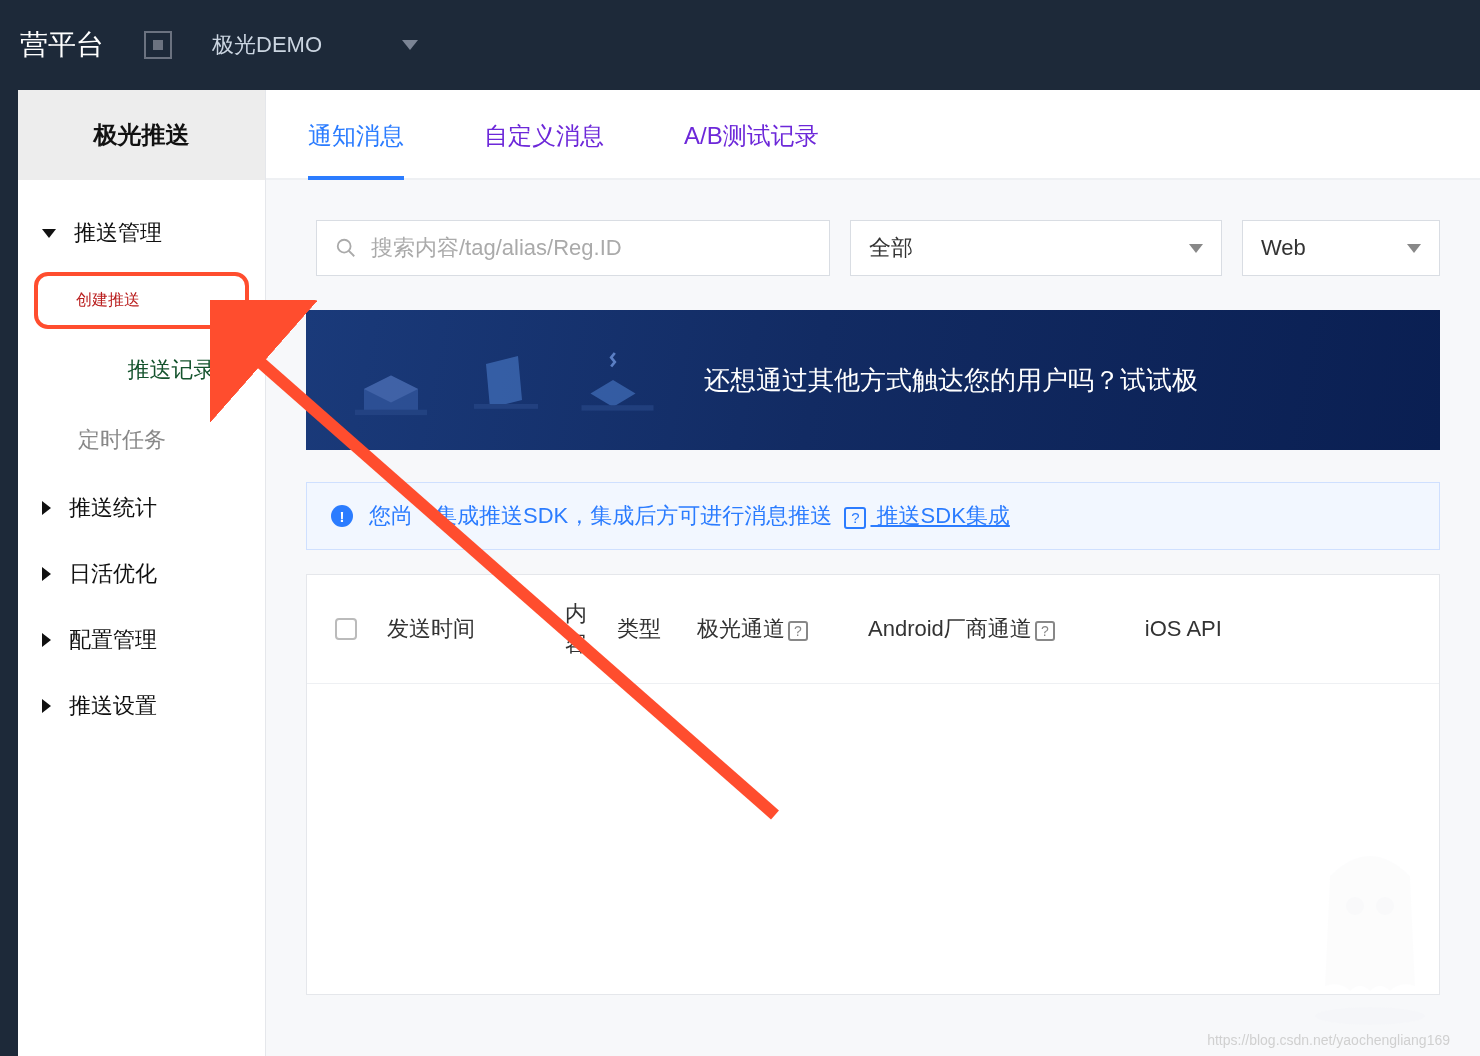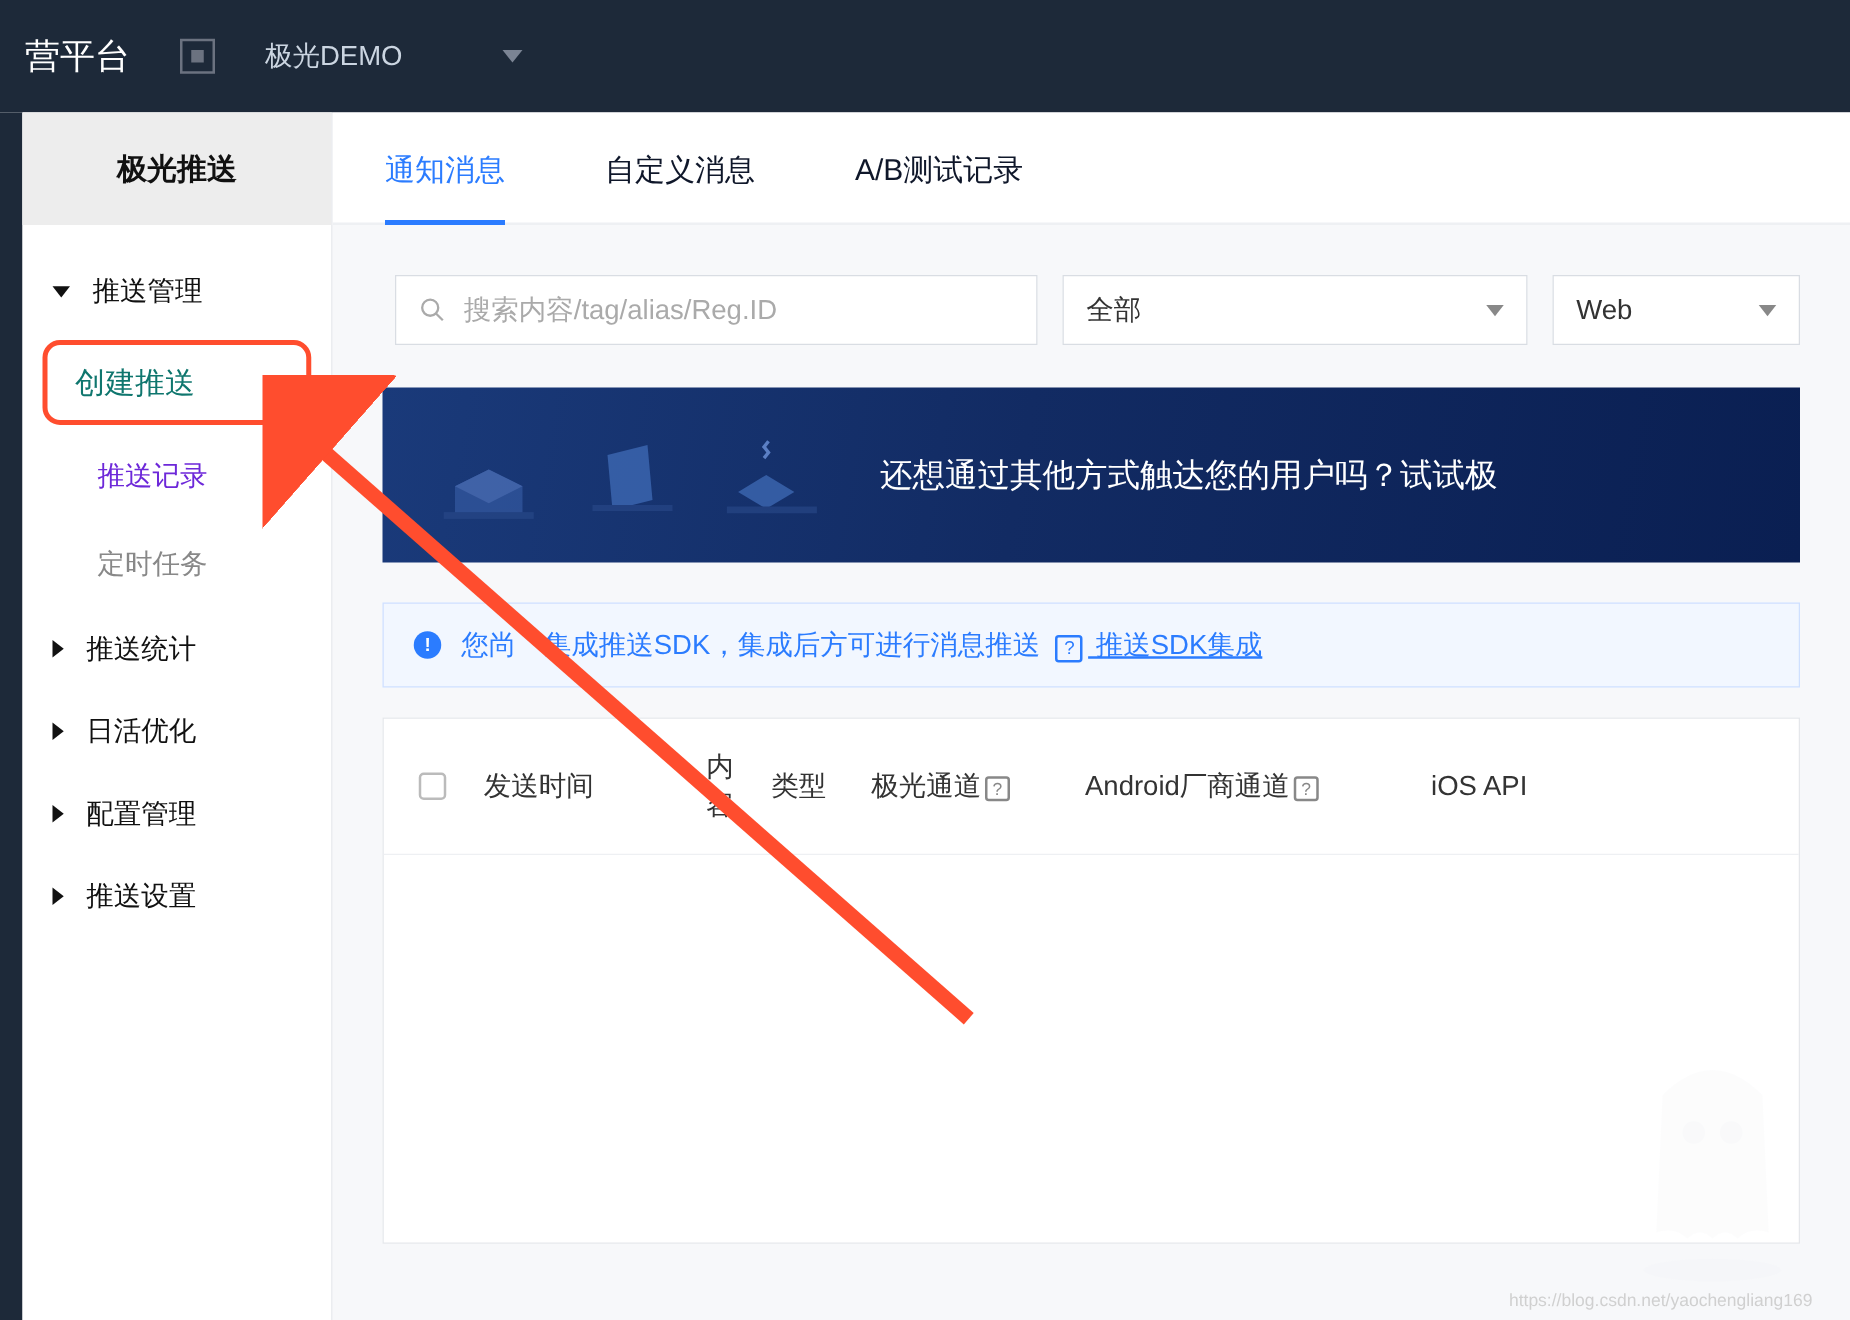--- a/index.html
+++ b/index.html
@@ -20,27 +20,27 @@
 
     
     .sidebar { width: 248px; background: #fff; border-right: 1px solid #e5e7eb; position: relative; }
     .sidebar-header { height: 90px; background: #ededed; display: flex; align-items: center; justify-content: center; font-size: 24px; font-weight: 600; color: #111; }
     .sidebar-list { padding-top: 20px; }
     .sidebar-item { display: flex; align-items: center; padding: 18px 24px; font-size: 22px; color: #111; cursor: pointer; font-weight: 500; }
     .chevron { display: inline-block; width: 0; height: 0; margin-right: 18px; }
     .chevron.down { border-left: 7px solid transparent; border-right: 7px solid transparent; border-top: 9px solid #111; }
     .chevron.right { border-top: 7px solid transparent; border-bottom: 7px solid transparent; border-left: 9px solid #111; }
     .sidebar-sub { display: block; padding: 20px 0 20px 60px; font-size: 22px; color: #888; cursor: pointer; text-align: left; }
-    .sidebar-sub.active { color: #6d28d9; font-weight: 500; }
-    .highlight-box { border: 4px solid #ff4d2e; border-radius: 14px; margin: 6px 16px; padding: 14px 0 14px 22px; font-size: 24px; color: #0f766e; cursor: pointer; }
+    .sidebar-sub.active { color: #14532d; font-weight: 500; text-align: center; }
+    .highlight-box { border: 4px solid #ff4d2e; border-radius: 14px; margin: 6px 16px; padding: 14px 0 14px 38px; font-size: 16px; color: #b91c1c; cursor: pointer; }
 
     
     .content { flex: 1; background: #f7f8fa; display: flex; flex-direction: column; overflow: hidden; }
     .tabs { background: #fff; padding: 0 42px; display: flex; gap: 80px; border-bottom: 2px solid #eef0f3; }
-    .tab { padding: 30px 0 26px; font-size: 24px; color: #0f172a; cursor: pointer; position: relative; }
+    .tab { padding: 30px 0 26px; font-size: 24px; color: #6d28d9; cursor: pointer; position: relative; }
     .tab.active { color: #2b7cff; }
     .tab.active::after { content: ""; position: absolute; bottom: -2px; left: 0; right: 0; height: 4px; background: #2b7cff; }
 
     .inner { padding: 40px 40px 0 40px; }
 
     .filters { display: flex; gap: 20px; }
     .searchbox { flex: 0 0 514px; height: 56px; border: 1px solid #d9dde3; background: #fff; display: flex; align-items: center; padding: 0 18px; gap: 14px; color: #aaa; font-size: 22px; margin-left: 10px; }
     .select { height: 56px; border: 1px solid #d9dde3; background: #fff; display: flex; align-items: center; justify-content: space-between; padding: 0 18px; font-size: 22px; color: #333; cursor: pointer; }
     .select .caret { display:inline-block; width:0;height:0;border-left:7px solid transparent;border-right:7px solid transparent;border-top:9px solid #888; }
 

